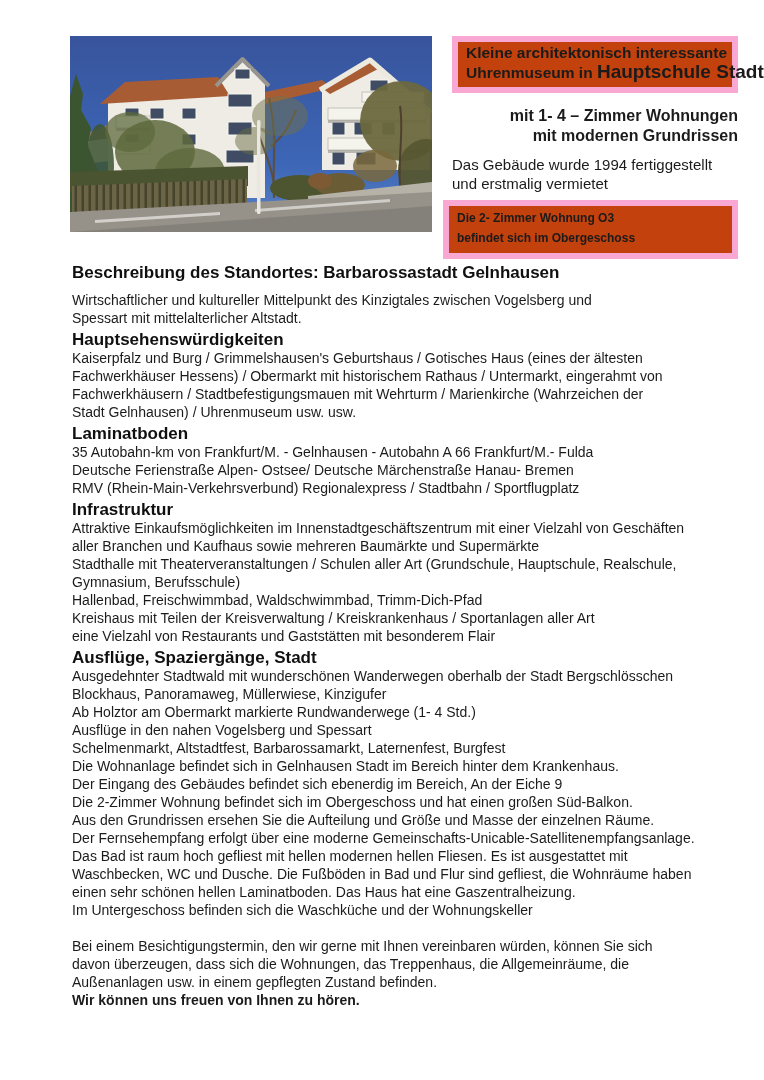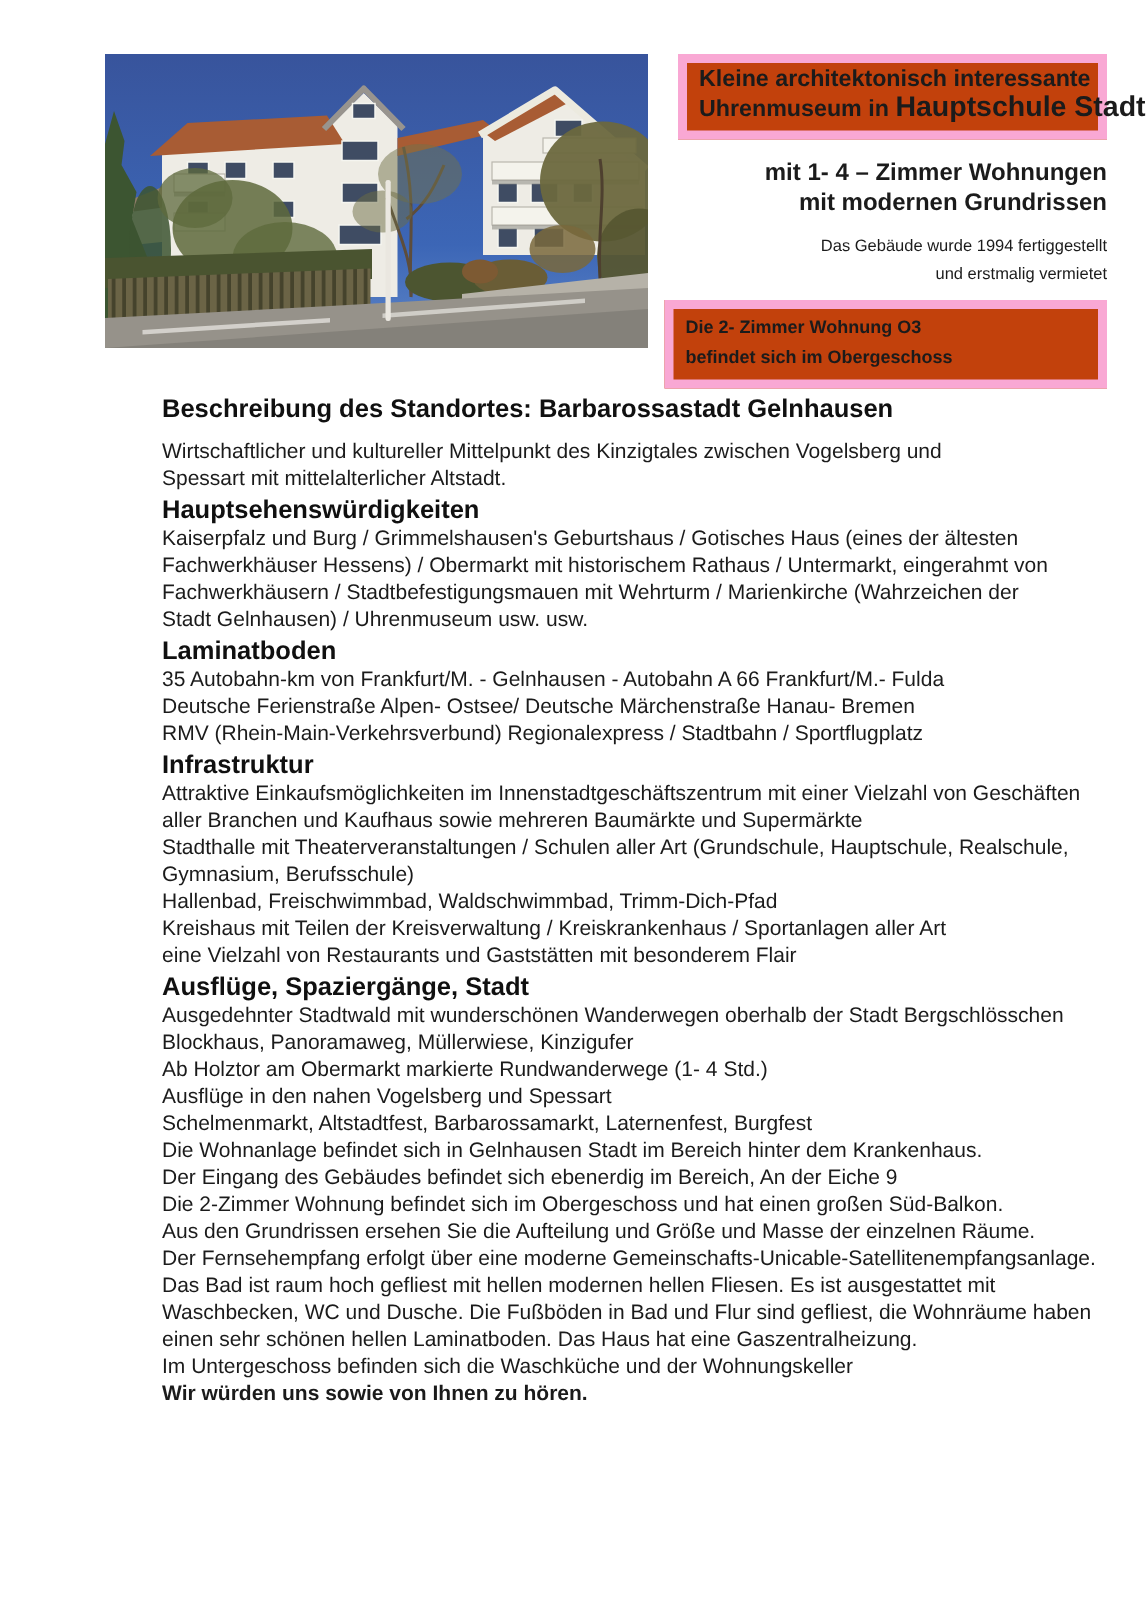--- a/index.html
+++ b/index.html
@@ -11,23 +11,23 @@
   .top{position:relative;height:263px;}
   .photo{position:absolute;left:70px;top:36px;width:362px;height:196px;}
   .photo svg{display:block;width:100%;height:100%;}
   .rightcol{position:absolute;left:443px;top:36px;width:295px;}
   .box{border:6px solid #f9a8d4;background:#c2410c;}
   .box1{margin-left:9px;padding:2px 8px 4px;}
   .box1-l1{font-weight:bold;font-size:15.5px;line-height:18px;white-space:nowrap;}
   .box1-l2{font-weight:bold;font-size:15.5px;line-height:20px;white-space:nowrap;}
   .box1-hl{font-weight:bold;font-size:19px;}
   .subtitle{margin:13px 0 0 9px;font-weight:bold;font-size:16px;line-height:20px;white-space:pre-line;text-align:right;}
-  .construction{margin:9px 0 0 9px;font-size:11px;line-height:19px;white-space:pre-line;text-align:right;}
+  .construction{margin:9px 0 0 9px;font-size:15px;line-height:19px;white-space:pre-line;}
   .box2{margin-top:7px;padding:3px 8px 5px;font-weight:bold;font-size:12px;line-height:19.5px;white-space:pre-line;}
-  .content{padding:0 20px 0 108px;}
+  .content{padding:0 20px 0 72px;}
   .sec-h{font-size:17px;line-height:19px;font-weight:bold;color:#101010;margin:3px 0 0 0;}
   .sec-h.first{margin-top:0;}
   .sec-b{font-size:14px;line-height:18px;white-space:pre-line;margin:0;}
   .sec-b.gap-top{margin-top:9px;}
   .closing{margin-top:18px;font-size:14px;line-height:18px;white-space:pre-line;}
   .closing-bold{font-size:14px;line-height:18px;font-weight:bold;}
 </style>
 </head>
 <body>
 
@@ -212,15 +212,18 @@
   <div class="sec-b">Die Wohnanlage befindet sich in Gelnhausen Stadt im Bereich hinter dem Krankenhaus.
 Der Eingang des Gebäudes befindet sich ebenerdig im Bereich, An der Eiche 9
 Die 2-Zimmer Wohnung befindet sich im Obergeschoss und hat einen großen Süd-Balkon.
 Aus den Grundrissen ersehen Sie die Aufteilung und Größe und Masse der einzelnen Räume.
 Der Fernsehempfang erfolgt über eine moderne Gemeinschafts-Unicable-Satellitenempfangsanlage.
 Das Bad ist raum hoch gefliest mit hellen modernen hellen Fliesen. Es ist ausgestattet mit
 Waschbecken, WC und Dusche. Die Fußböden in Bad und Flur sind gefliest, die Wohnräume haben
 einen sehr schönen hellen Laminatboden. Das Haus hat eine Gaszentralheizung.
 Im Untergeschoss befinden sich die Waschküche und der Wohnungskeller</div>
 
-  <div class="closing-bold">Wir würden uns sowie von Ihnen zu hören.</div>
+  <div class="closing">Bei einem Besichtigungstermin, den wir gerne mit Ihnen vereinbaren würden, können Sie sich
+davon überzeugen, dass sich die Wohnungen, das Treppenhaus, die Allgemeinräume, die
+Außenanlagen usw. in einem gepflegten Zustand befinden.</div>
+  <div class="closing-bold">Wir können uns freuen von Ihnen zu hören.</div>
 
 </div>
 
 </body></html>

